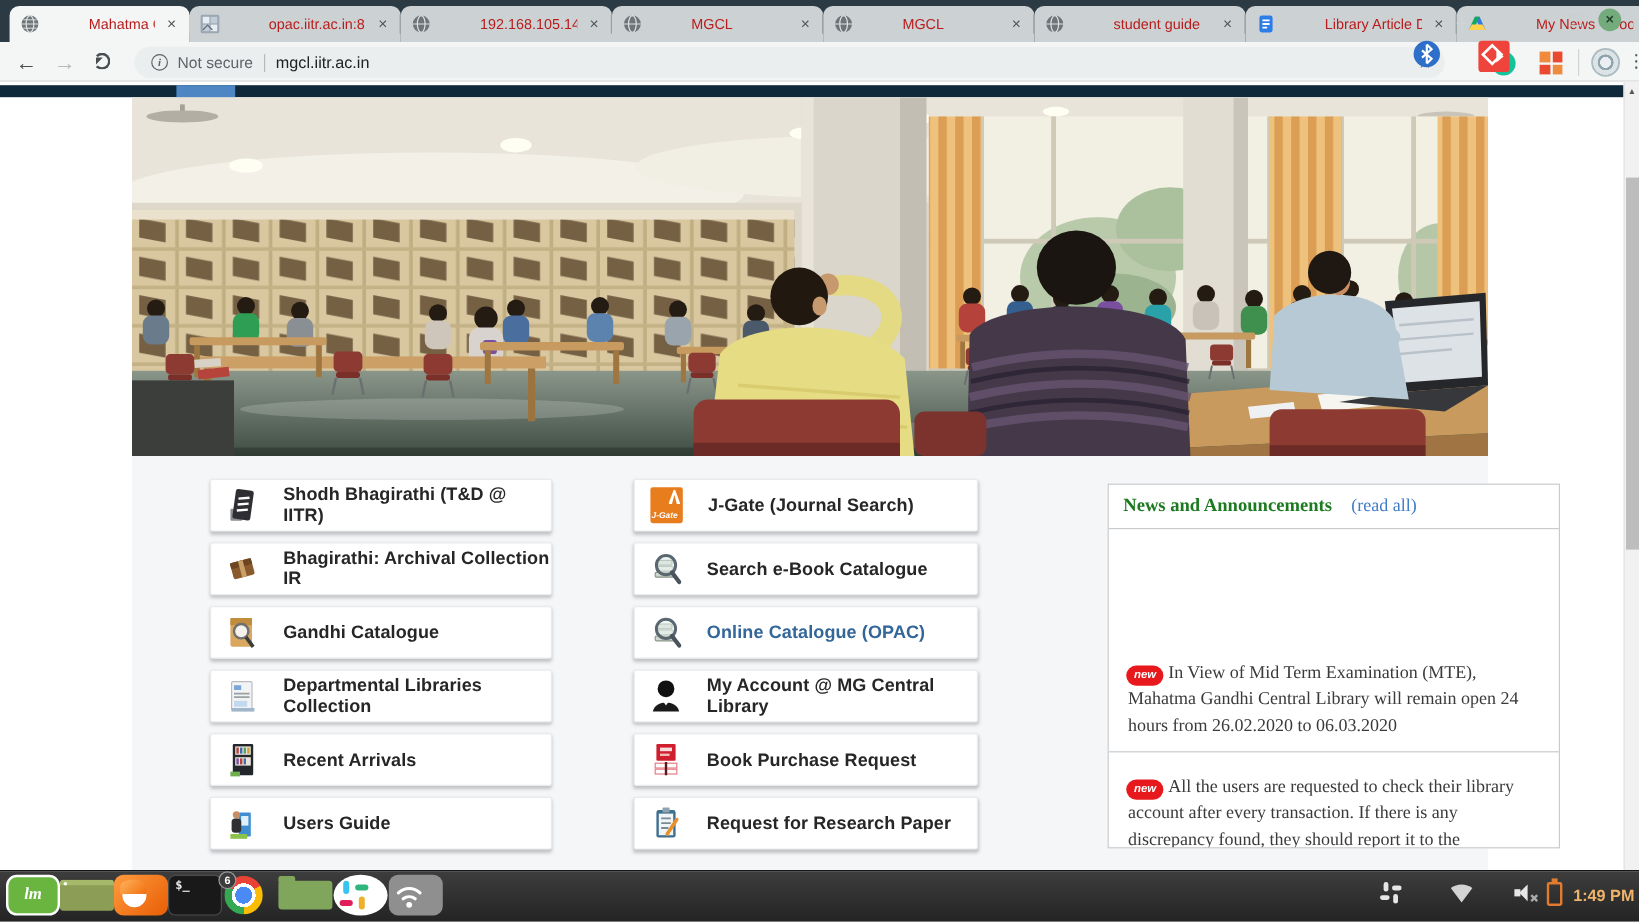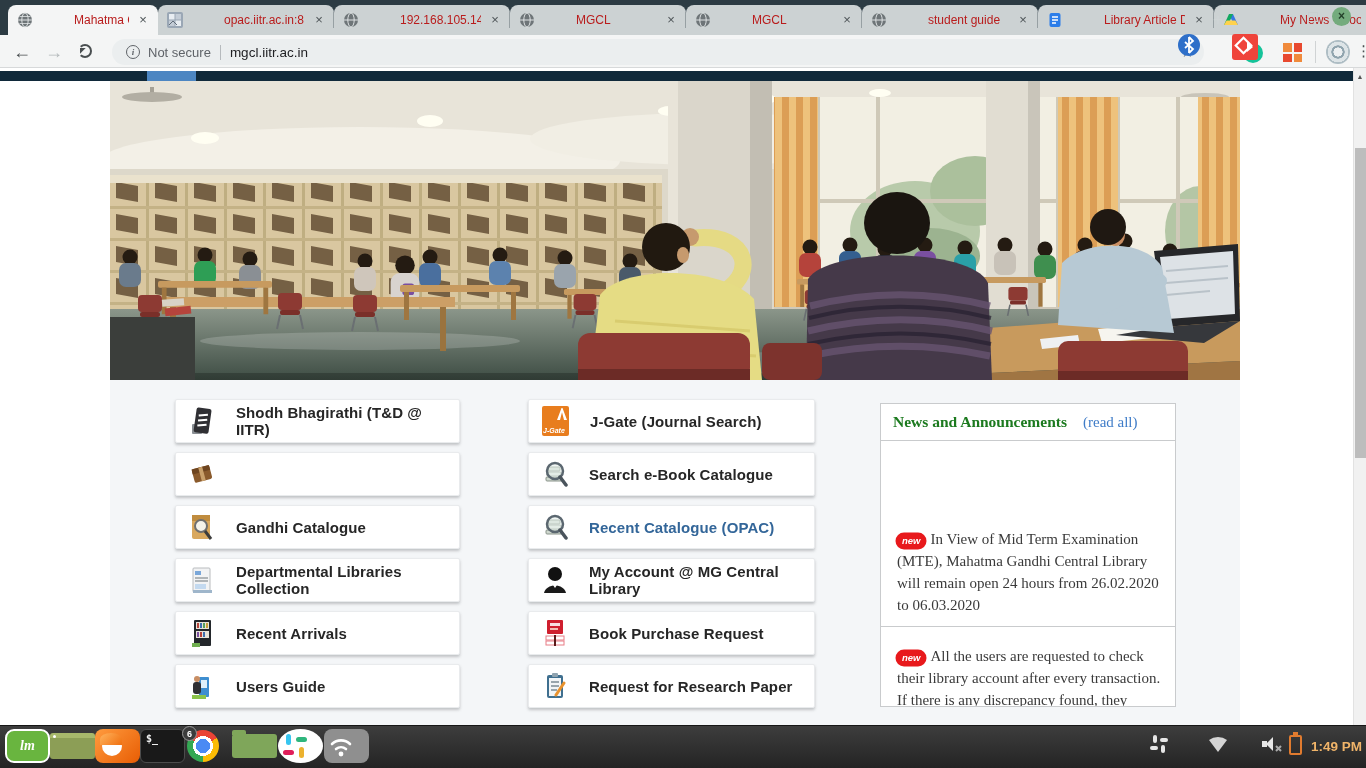--- a/index.html
+++ b/index.html
@@ -67,21 +67,21 @@
   .r0{top:19px;}.r1{top:72px;}.r2{top:125px;}.r3{top:178px;}.r4{top:231px;}.r5{top:284px;text-align:center;}
   .opac .lbl{color:#336699;}
   .cicon{width:26px;height:30px;flex:0 0 26px;}
   .jgate-icon{width:27px;height:30px;flex:0 0 27px;background:#e87d1e;border-radius:2px;
     position:relative;overflow:hidden;}
   .jgate-icon b{position:absolute;left:1px;bottom:2px;color:#fff;
     font:italic bold 7px "Liberation Sans",sans-serif;}
   .jgate-icon i{position:absolute;right:2px;top:2px;width:10px;height:12px;background:#fff;
     clip-path:polygon(0 100%,45% 0,55% 0,100% 100%,70% 100%,50% 35%,30% 100%);}
   
-  #news{position:absolute;left:770px;top:23px;width:296px;background:#fff;
+  #news{position:absolute;left:813px;top:23px;width:377px;background:#fff;
     border:1px solid #c9cbcd;}
   #news-head{height:37px;display:flex;align-items:center;gap:16px;padding:0 12px;
     border-bottom:1px solid #c9cbcd;}
   #news-title{font:bold 15.5px "Liberation Serif",serif;color:#1c7a1f;}
   #news-readall{font:15px "Liberation Serif",serif;color:#3f7cc8;cursor:pointer;}
   .news-item{font:15px/22px "Liberation Serif",serif;color:#3a3a3a;padding:8px 12px 10px 16px;}
   #news-i1{height:186px;display:flex;align-items:flex-end;border-bottom:1px solid #c9cbcd;}
   #news-i2{height:79px;overflow:hidden;}
   .newbadge{display:inline-block;background:#e8191c;color:#fff;
     font:italic bold 9.5px "Liberation Sans",sans-serif;padding:1px 5px 2px;border-radius:8px;
@@ -426,20 +426,21 @@
     <span class="lbl">Shodh Bhagirathi (T&amp;D @ IITR)</span>
   </div>
   <div class="card colL r1">
     <svg class="cicon" viewBox="0 0 26 30">
         <g transform="rotate(-15 13 15)">
           <rect x="4" y="8" width="18" height="14" rx="2" fill="#8a5a2c"></rect>
           <rect x="4" y="8" width="18" height="5" fill="#6e4520"></rect>
           <rect x="11" y="8" width="4" height="14" fill="#c9a06a"></rect>
         </g>
       </svg>
+    <span class="lbl">Bhagirathi: Archival Collection IR</span>
   </div>
   <div class="card colL r2">
     <svg class="cicon" viewBox="0 0 26 30">
         <rect x="3" y="3" width="18" height="24" rx="2" fill="#d9a85e"></rect>
         <rect x="3" y="3" width="18" height="6" fill="#c08c3e"></rect>
         <circle cx="12" cy="14" r="6" fill="#f4f2ea" stroke="#6f6f6f" stroke-width="2"></circle>
         <line x1="16" y1="19" x2="22" y2="27" stroke="#3c3c3c" stroke-width="3"></line>
       </svg>
     <span class="lbl">Gandhi Catalogue</span>
   </div>
@@ -499,21 +500,21 @@
     <span class="lbl">Search e-Book Catalogue</span>
   </div>
   <div class="card colR r2 opac">
     <svg class="cicon" viewBox="0 0 26 30">
         <rect x="4" y="18" width="16" height="4" rx="1" fill="#cfd8cf" stroke="#8a948a"></rect>
         <rect x="5" y="13" width="14" height="4" rx="1" fill="#dfe7df" stroke="#94a094"></rect>
         <rect x="6" y="8" width="12" height="4" rx="1" fill="#d2dcd2" stroke="#8a948a"></rect>
         <circle cx="13" cy="12" r="8" fill="rgba(230,240,235,.55)" stroke="#5b6770" stroke-width="2.5"></circle>
         <line x1="18" y1="18" x2="24" y2="26" stroke="#4a545c" stroke-width="3.5" stroke-linecap="round"></line>
       </svg>
-    <span class="lbl">Recent Catalogue (OPAC)</span>
+    <span class="lbl">Online Catalogue (OPAC)</span>
   </div>
   <div class="card colR r3">
     <svg class="cicon" viewBox="0 0 26 30">
         <circle cx="13" cy="9" r="7" fill="#111"></circle>
         <path d="M2,28 C4,18 22,18 24,28 Z" fill="#1a1a1a"></path>
         <polygon points="10,18.5 13,23 16,18.5" fill="#fff"></polygon>
       </svg>
     <span class="lbl">My Account @ MG Central Library</span>
   </div>
   <div class="card colR r4">

